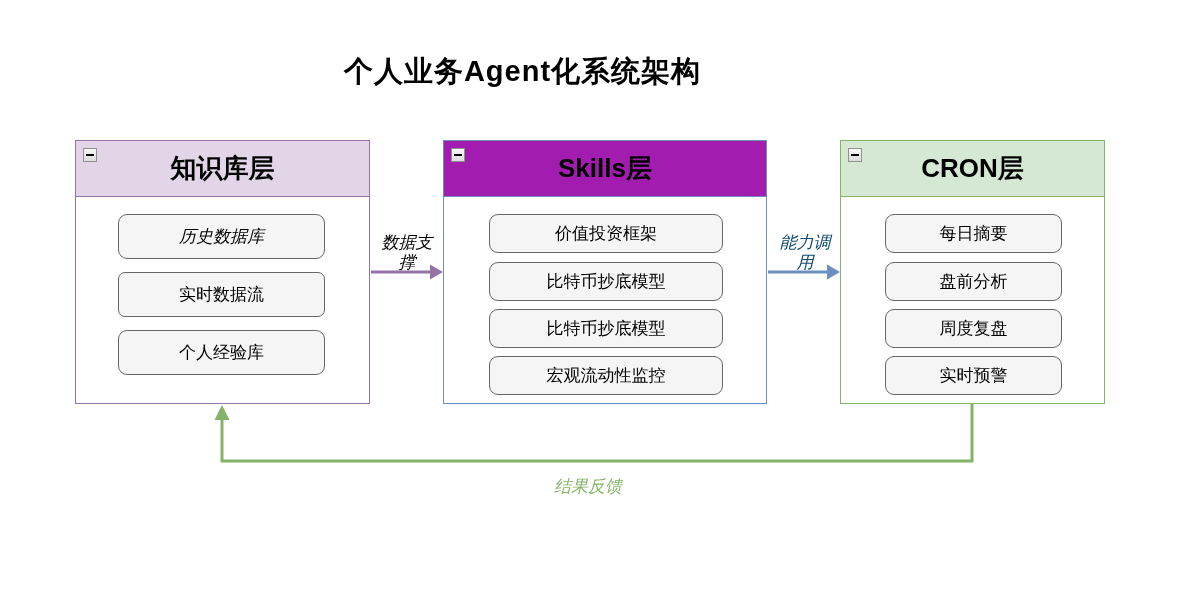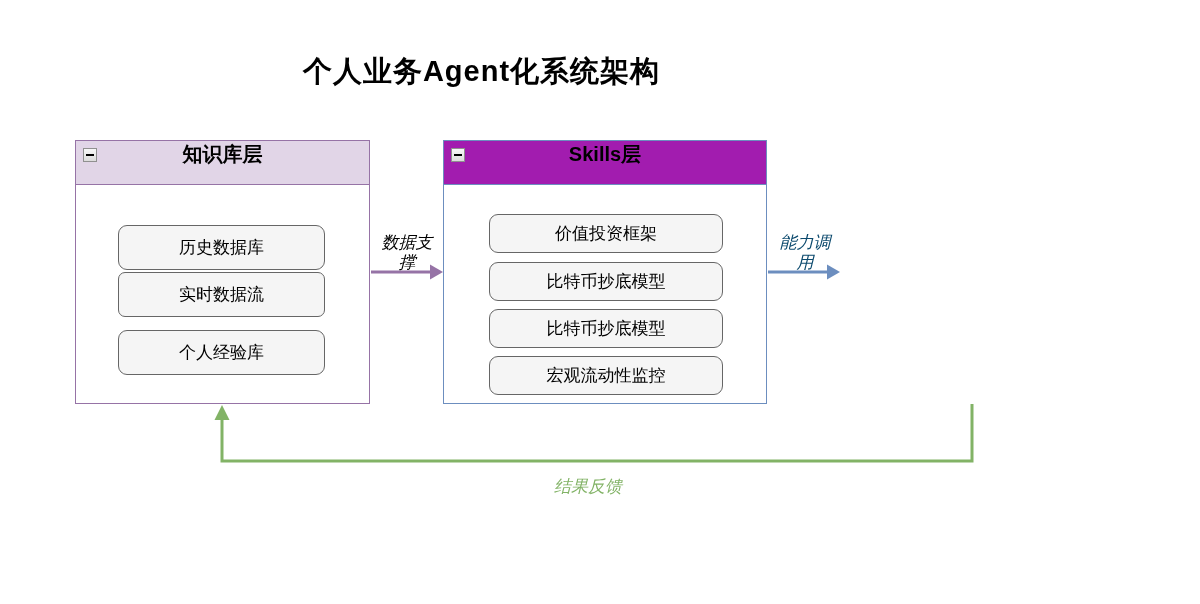--- a/index.html
+++ b/index.html
@@ -2,26 +2,26 @@
 <html><head>
 <meta charset="utf-8">
 <style>
   html,body{margin:0;padding:0;background:#ffffff;}
   #canvas{
     position:relative;width:1200px;height:604px;background:#ffffff;overflow:hidden;
     font-family:"Liberation Sans","DejaVu Sans",sans-serif;
   }
   .diagram-title{
     position:absolute;left:0;top:52px;width:963px;text-align:center;
-    font-size:29px;font-weight:bold;color:#000;letter-spacing:1px;
+    font-size:29px;font-weight:bold;color:#000;letter-spacing:1px;padding-left:41px;
   }
   .group{position:absolute;background:#fff;box-sizing:border-box;}
   .group .header{
-    position:relative;box-sizing:border-box;height:44px;display:flex;
-    align-items:flex-start;justify-content:center;font-size:20px;font-weight:bold;color:#000;
+    position:relative;box-sizing:border-box;height:56px;display:flex;
+    align-items:center;justify-content:center;font-size:26px;font-weight:bold;color:#000;
   }
   .group.purple{border:1px solid #9673a6;}
   .group.purple .header{background:#e1d5e7;border-bottom:1px solid #9673a6;}
   .group.blue{border:1px solid #6c8ebf;}
   .group.blue .header{background:#a21caf;border-bottom:1px solid #6c8ebf;}
   .group.green{border:1px solid #82b366;}
   .group.green .header{background:#d5e8d4;border-bottom:1px solid #82b366;}
   .collapse-btn{
     position:absolute;left:7px;top:7px;width:14px;height:14px;box-sizing:border-box;
     background:linear-gradient(#f8f8f8,#dcdcdc);border:1px solid #909090;
@@ -51,38 +51,50 @@
 
   <div class="diagram-title">个人业务Agent化系统架构</div>
 
   <div class="group purple g1" style="left:75px;top:140px;width:295px;height:264px;">
     <div class="header">
       <span class="collapse-btn">
           <span class="minus"></span>
         </span>
       <span>知识库层</span>
     </div>
-    <div class="node" style="top:84px;">历史数据库</div>
+    <div class="node" style="top:73px;font-style:italic;">历史数据库</div>
     <div class="node" style="top:131px;border-radius:7px;">实时数据流</div>
     <div class="node" style="top:189px;">个人经验库</div>
   </div>
 
   <div class="group blue g2" style="left:443px;top:140px;width:324px;height:264px;">
     <div class="header">
       <span class="collapse-btn">
           <span class="minus"></span>
         </span>
       <span>Skills层</span>
     </div>
     <div class="node" style="top:73px;">价值投资框架</div>
     <div class="node" style="top:121px;">比特币抄底模型</div>
     <div class="node" style="top:168px;">比特币抄底模型</div>
     <div class="node" style="top:215px;">宏观流动性监控</div>
   </div>
 
+  <div class="group green g3" style="left:840px;top:140px;width:265px;height:264px;">
+    <div class="header">
+      <span class="collapse-btn">
+          <span class="minus"></span>
+        </span>
+      <span>CRON层</span>
+    </div>
+    <div class="node" style="top:73px;">每日摘要</div>
+    <div class="node" style="top:121px;">盘前分析</div>
+    <div class="node" style="top:168px;">周度复盘</div>
+    <div class="node" style="top:215px;">实时预警</div>
+  </div>
 
   <svg class="overlay" width="1200" height="604">
 
     <g>
       <line x1="371" y1="272" x2="430" y2="272" stroke="#9673a6" stroke-width="3"></line>
       <polygon points="430,264.5 443,272 430,279.5" fill="#9673a6"></polygon>
     </g>
 
     <g>
       <line x1="768" y1="272" x2="827" y2="272" stroke="#6c8ebf" stroke-width="3"></line>

